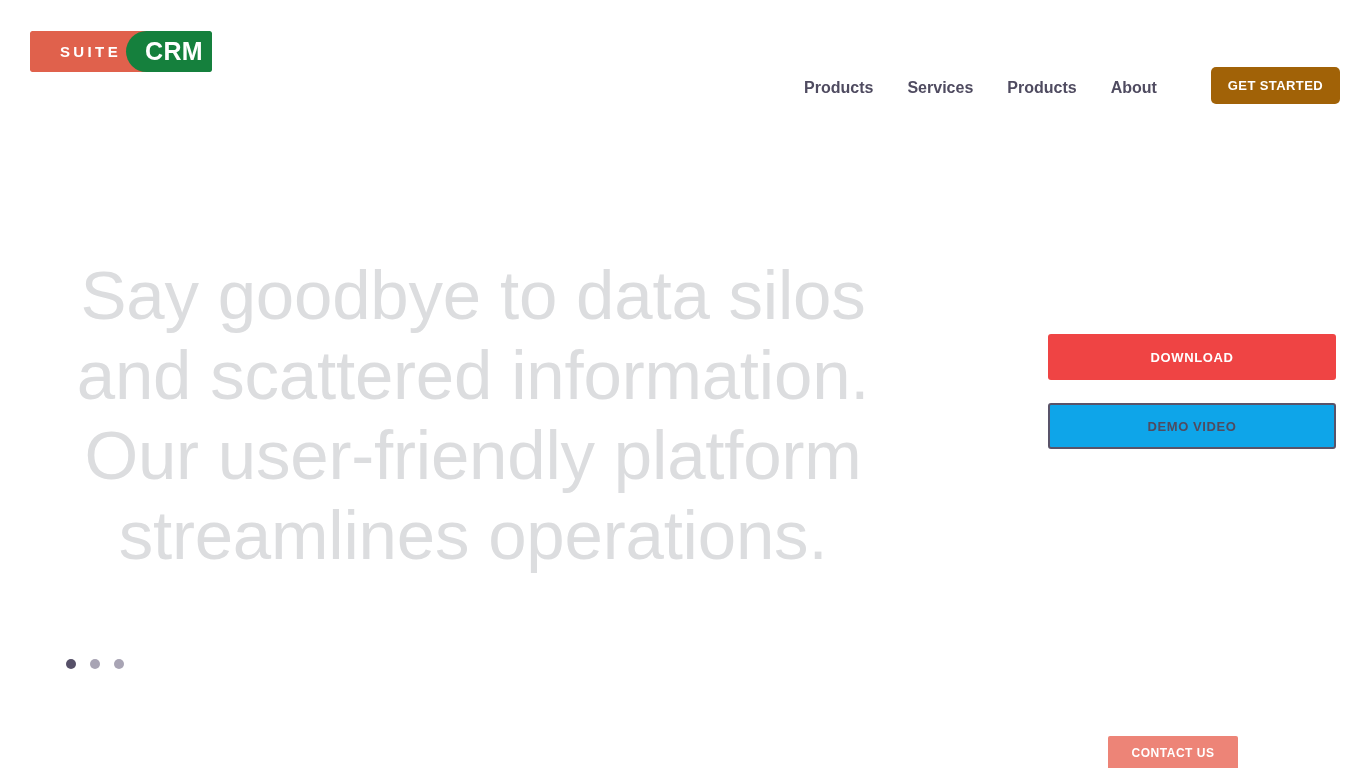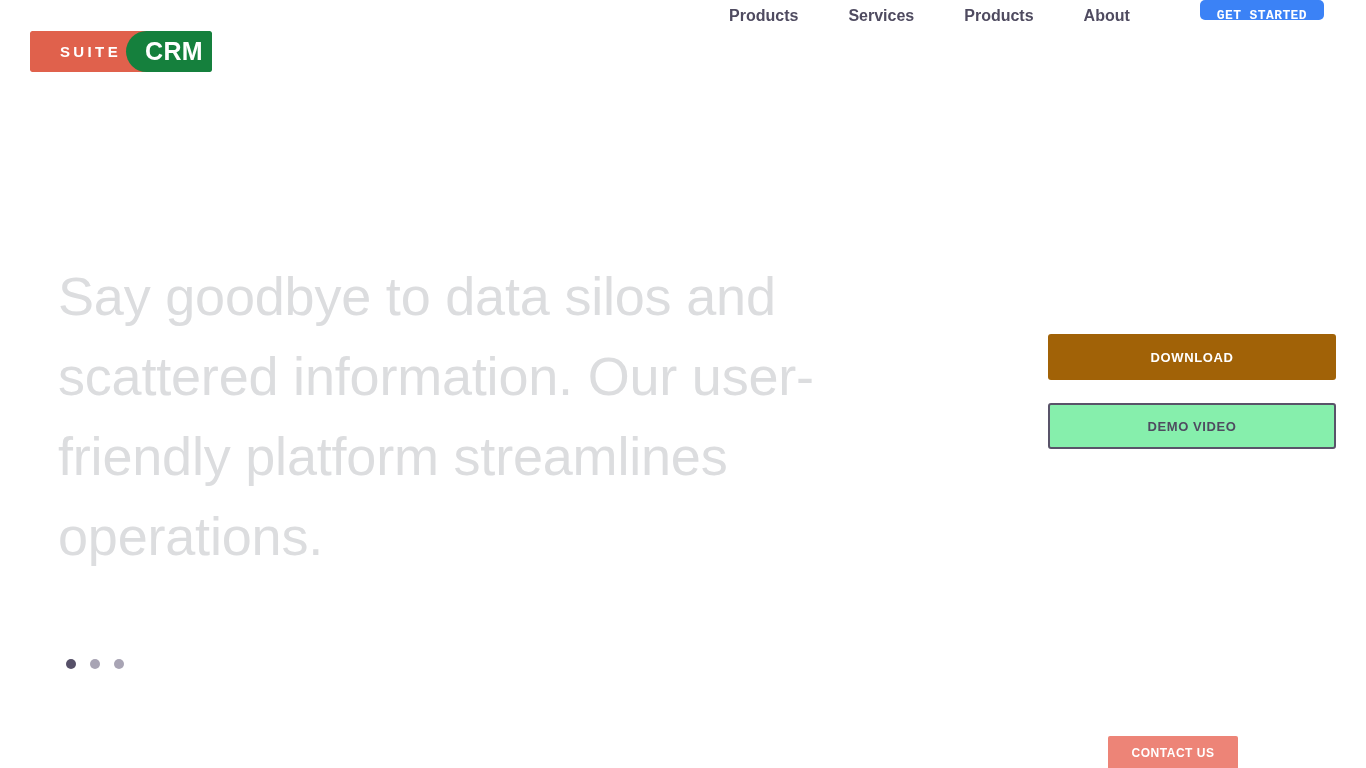--- a/index.html
+++ b/index.html
@@ -78,75 +78,76 @@
     font-size: 25px;
     font-weight: bold;
     letter-spacing: 0.3px;
     line-height: 1;
     padding-left: 10px;
   }
 
   
   .main-nav {
     position: absolute;
-    right: 42px;
+    right: 26px;
     top: 0;
     height: 104px;
     display: flex;
-    align-items: flex-start;
-    gap: 16px;
+    align-items: flex-end;
+    gap: 0;
   }
   .nav-link {
     font-size: 16px;
     font-weight: bold;
     color: #4f4b60;
     text-decoration: none;
     padding: 8px 0;
     margin-left: 34px;
     white-space: nowrap;
     line-height: 1;
   }
   .nav-link:first-child { margin-left: 0; }
 
   .btn-get-started {
     margin-left: 54px;
-    background: #3b82f6;
+    background: #a16207;
     color: #ffffff;
     font-size: 13px;
     font-weight: bold;
     letter-spacing: 0.4px;
     border: none;
     border-radius: 5px;
     padding: 0 17px;
-    height: 20px;
+    height: 37px;
     line-height: 32px;
     cursor: pointer;
     white-space: nowrap;
-    font-family: Liberation Mono, monospace;
+    font-family: Liberation Sans, sans-serif;
   }
 
   
   .hero {
     position: absolute;
     top: 104px;
     left: 0;
     width: 1366px;
     height: 664px;
   }
 
   .hero-heading {
     position: absolute;
     left: 58px;
     top: 152px;
     width: 830px;
-    font-size: 54px;
+    font-size: 69px;
     font-weight: normal;
     line-height: 80px;
     color: #dcdddf;
     letter-spacing: -0.2px;
+    text-align: center;
   }
 
   
   .carousel-dots {
     position: absolute;
     left: 66px;
     top: 555px;
     display: flex;
     align-items: center;
     gap: 14px;
@@ -167,36 +168,36 @@
   .hero-actions {
     position: absolute;
     left: 1048px;
     top: 230px;
     width: 288px;
   }
   .btn-download {
     display: block;
     width: 288px;
     height: 46px;
-    background: #a16207;
+    background: #ef4444;
     color: #ffffff;
     border: none;
     border-radius: 3px;
     font-size: 13px;
     font-weight: bold;
     letter-spacing: 0.6px;
     cursor: pointer;
     font-family: "Liberation Sans", sans-serif;
   }
   .btn-demo-video {
     display: block;
     width: 288px;
     height: 46px;
     margin-top: 23px;
-    background: #86efac;
+    background: #0ea5e9;
     color: #4f4b60;
     border: 2px solid #595369;
     border-radius: 3px;
     font-size: 13px;
     font-weight: bold;
     letter-spacing: 0.6px;
     cursor: pointer;
     font-family: "Liberation Sans", sans-serif;
   }
 

